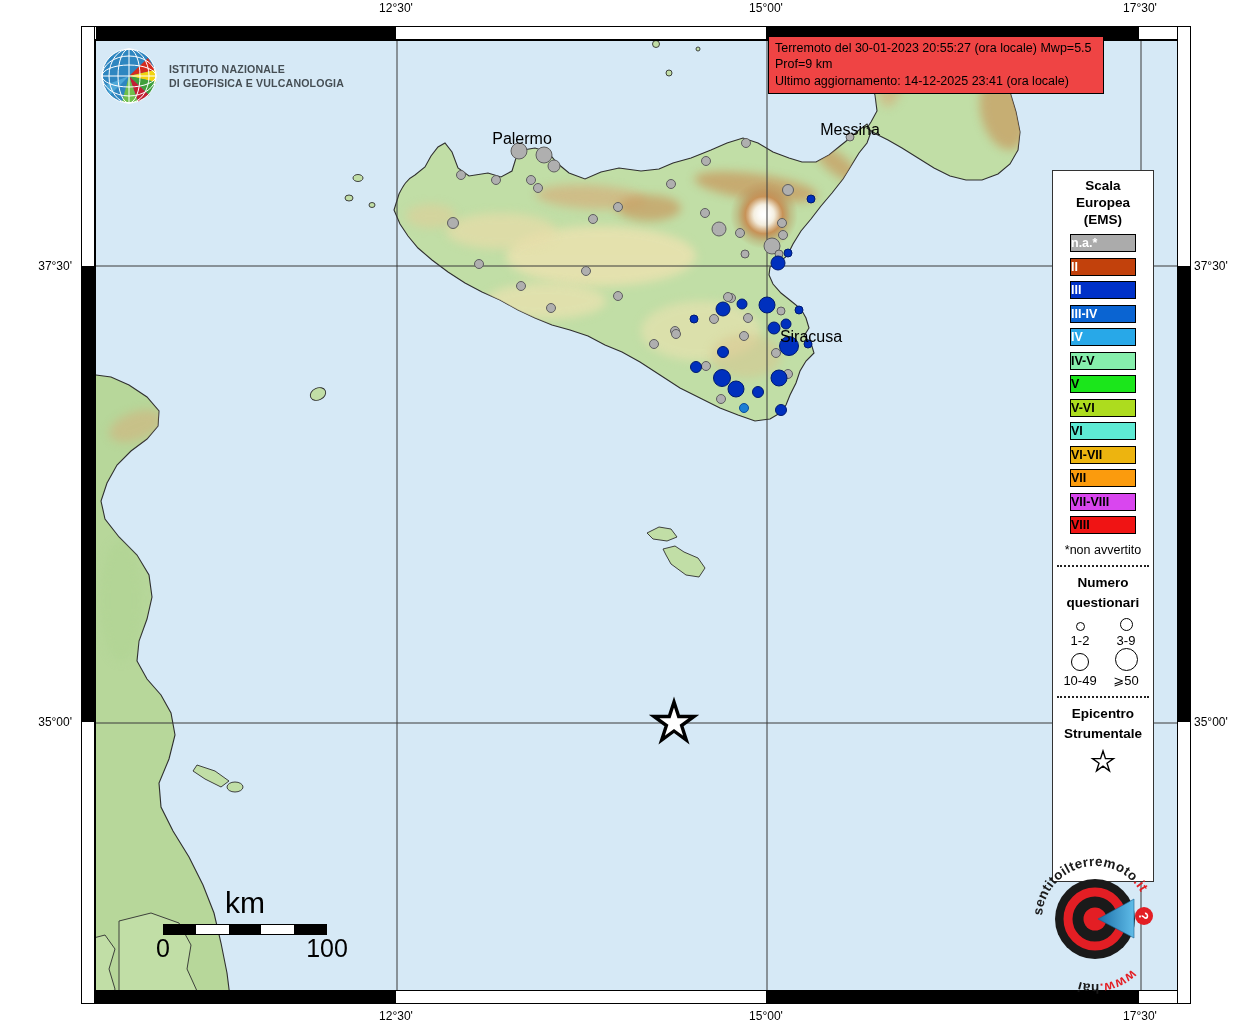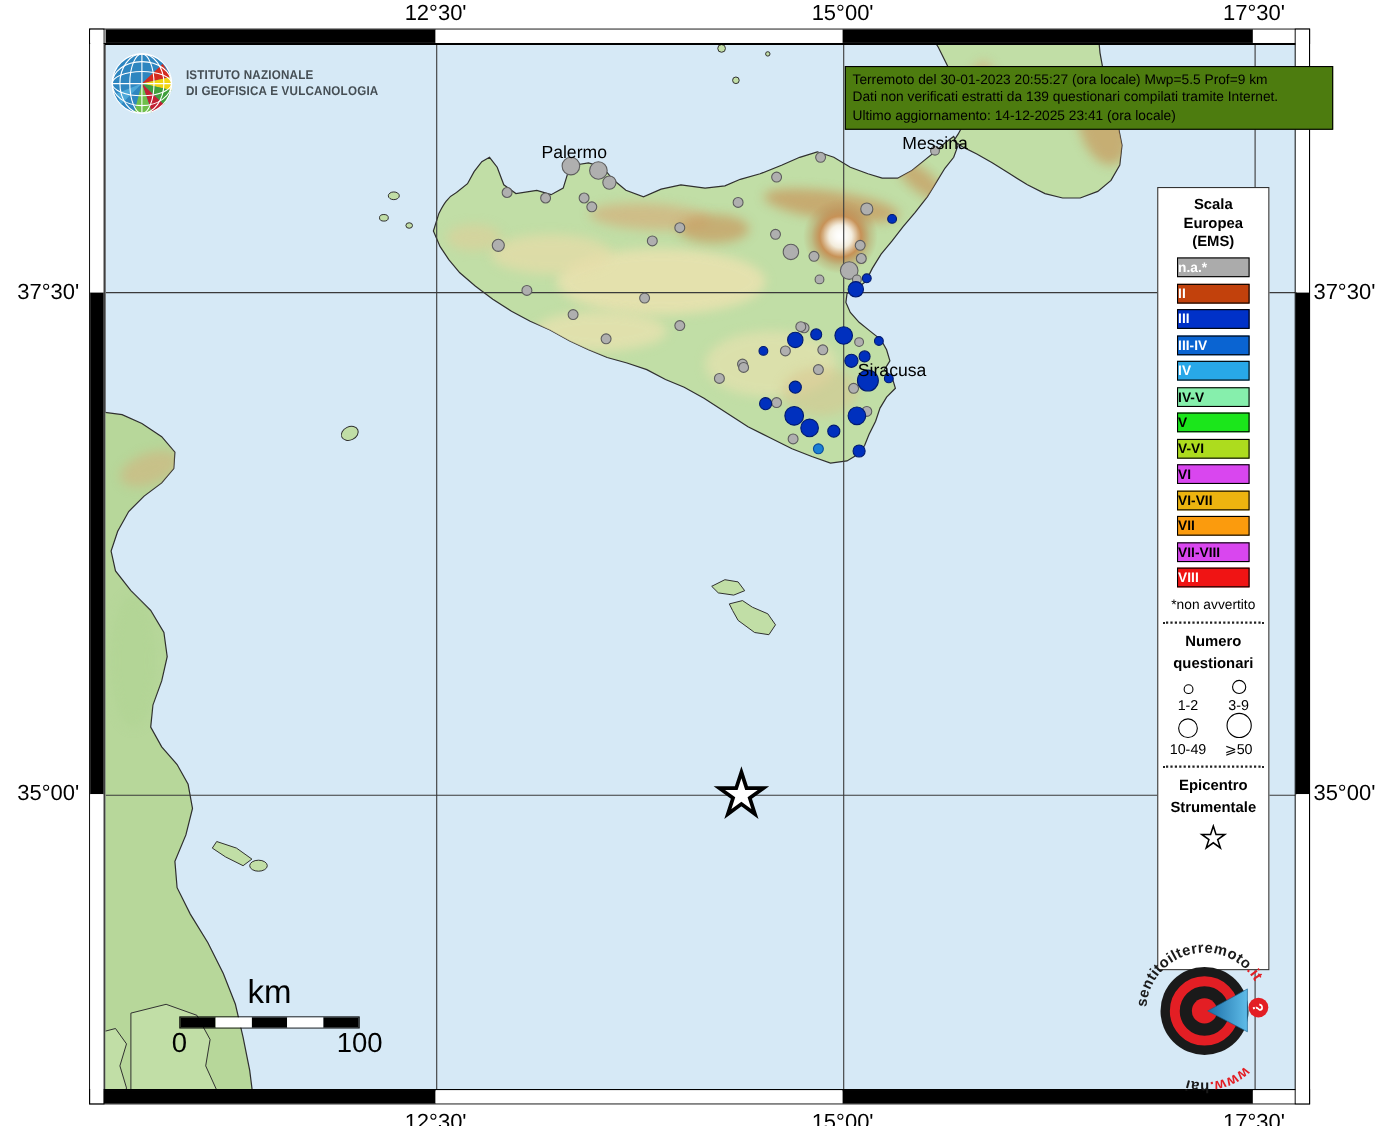--- a/index.html
+++ b/index.html
@@ -6,30 +6,30 @@
   #stage{position:relative;width:1254px;height:1024px;background:#ffffff;overflow:hidden;
          font-family:"Liberation Sans",sans-serif;}
   
   .band{position:absolute;border:1px solid #000;box-sizing:border-box;display:flex;z-index:3;}
   .band>div{height:100%;}
   .band.vert{flex-direction:column;}
   .band.vert>div{width:100%;height:auto;}
   .seg-b{background:#000;}
   .seg-w{background:#fff;}
   
-  .axis-label{position:absolute;font-size:20px;color:#000;white-space:nowrap;z-index:4;}
+  .axis-label{position:absolute;font-size:12px;color:#000;white-space:nowrap;z-index:4;}
   .axis-label.top{top:1px;transform:translateX(-50%);}
   .axis-label.bottom{top:1009px;transform:translateX(-50%);}
   .axis-label.left{left:0;width:72px;text-align:right;transform:translateY(-50%);}
   .axis-label.right{left:1194px;transform:translateY(-50%);}
   
   #map-wrap{position:absolute;left:95px;top:40px;width:1082px;height:950px;z-index:1;
             border:1px solid #000;box-sizing:content-box;}
   
-  #title-box{position:absolute;left:768px;top:60px;width:444px;background:#4d7c0f;border:1px solid #000;
+  #title-box{position:absolute;left:768px;top:36px;width:336px;background:#ef4444;border:1px solid #000;
              box-sizing:border-box;padding:3px 6px 4px 6px;font-size:12.5px;line-height:16.3px;color:#000;z-index:5;}
   
   #legend{position:absolute;left:1052px;top:170px;width:102px;height:712px;background:#fff;
           border:1px solid #333;box-sizing:border-box;z-index:5;display:flex;flex-direction:column;
           align-items:center;padding-top:6px;overflow:hidden;}
   .legend-title{font-weight:bold;font-size:13.5px;line-height:17px;text-align:center;color:#000;}
   #legend-swatches{margin-top:6px;display:flex;flex-direction:column;align-items:center;}
   .swatch{width:66px;height:18px;border:1px solid #000;box-sizing:border-box;margin-bottom:5.5px;
           font-weight:bold;font-size:12.5px;text-align:left;line-height:16px;}
   .legend-footnote{font-size:12.5px;margin-top:3px;color:#000;}
@@ -244,44 +244,43 @@
       <span class="axis-label bottom" style="left: 766px;">15°00'</span>
       <span class="axis-label bottom" style="left: 1140px;">17°30'</span>
       <span class="axis-label left" style="top: 266px;">37°30'</span>
       <span class="axis-label left" style="top: 722px;">35°00'</span>
       <span class="axis-label right" style="top: 266px;">37°30'</span>
       <span class="axis-label right" style="top: 722px;">35°00'</span>
     </div>
 
 <div id="title-box">
   <div>Terremoto del 30-01-2023 20:55:27 (ora locale) Mwp=5.5 Prof=9 km</div>
-  <div>Dati non verificati estratti da 139 questionari compilati tramite Internet.</div>
   <div>Ultimo aggiornamento: 14-12-2025 23:41 (ora locale)</div>
 </div>
 
 <div id="legend">
   <div class="legend-title">
     <div>Scala</div>
     <div>Europea</div>
     <div>(EMS)</div>
   </div>
   <div id="legend-swatches">
         <div class="swatch" style="background: rgb(171, 171, 171); color: rgb(255, 255, 255);">n.a.*</div>
         <div class="swatch" style="background: #c2410c; color: rgb(255, 255, 255);">II</div>
         <div class="swatch" style="background: rgb(0, 49, 200); color: rgb(255, 255, 255);">III</div>
         <div class="swatch" style="background: rgb(10, 100, 210); color: rgb(255, 255, 255);">III-IV</div>
         <div class="swatch" style="background: rgb(40, 168, 232); color: rgb(255, 255, 255);">IV</div>
         <div class="swatch" style="background: #86efac; color: rgb(0, 0, 0);">IV-V</div>
         <div class="swatch" style="background: rgb(27, 230, 27); color: rgb(0, 0, 0);">V</div>
         <div class="swatch" style="background: rgb(173, 220, 30); color: rgb(0, 0, 0);">V-VI</div>
-        <div class="swatch" style="background: #d946ef; color: rgb(0, 0, 0);">VI</div>
+        <div class="swatch" style="background: #5eead4; color: rgb(0, 0, 0);">VI</div>
         <div class="swatch" style="background: rgb(237, 180, 15); color: rgb(0, 0, 0);">VI-VII</div>
         <div class="swatch" style="background: rgb(251, 155, 13); color: rgb(0, 0, 0);">VII</div>
         <div class="swatch" style="background: #d946ef; color: rgb(0, 0, 0);">VII-VIII</div>
-        <div class="swatch" style="background: rgb(240, 20, 20); color: #ffffff;">VIII</div>
+        <div class="swatch" style="background: rgb(240, 20, 20); color: #000000;">VIII</div>
       </div>
   <div class="legend-footnote">*non avvertito</div>
   <div class="legend-divider"></div>
   <div class="legend-subtitle">
     <div>Numero</div>
     <div>questionari</div>
   </div>
   <div id="quest-grid">
         <div class="qcell">
           <div class="qcircle" style="width: 7px; height: 7px;"></div>

